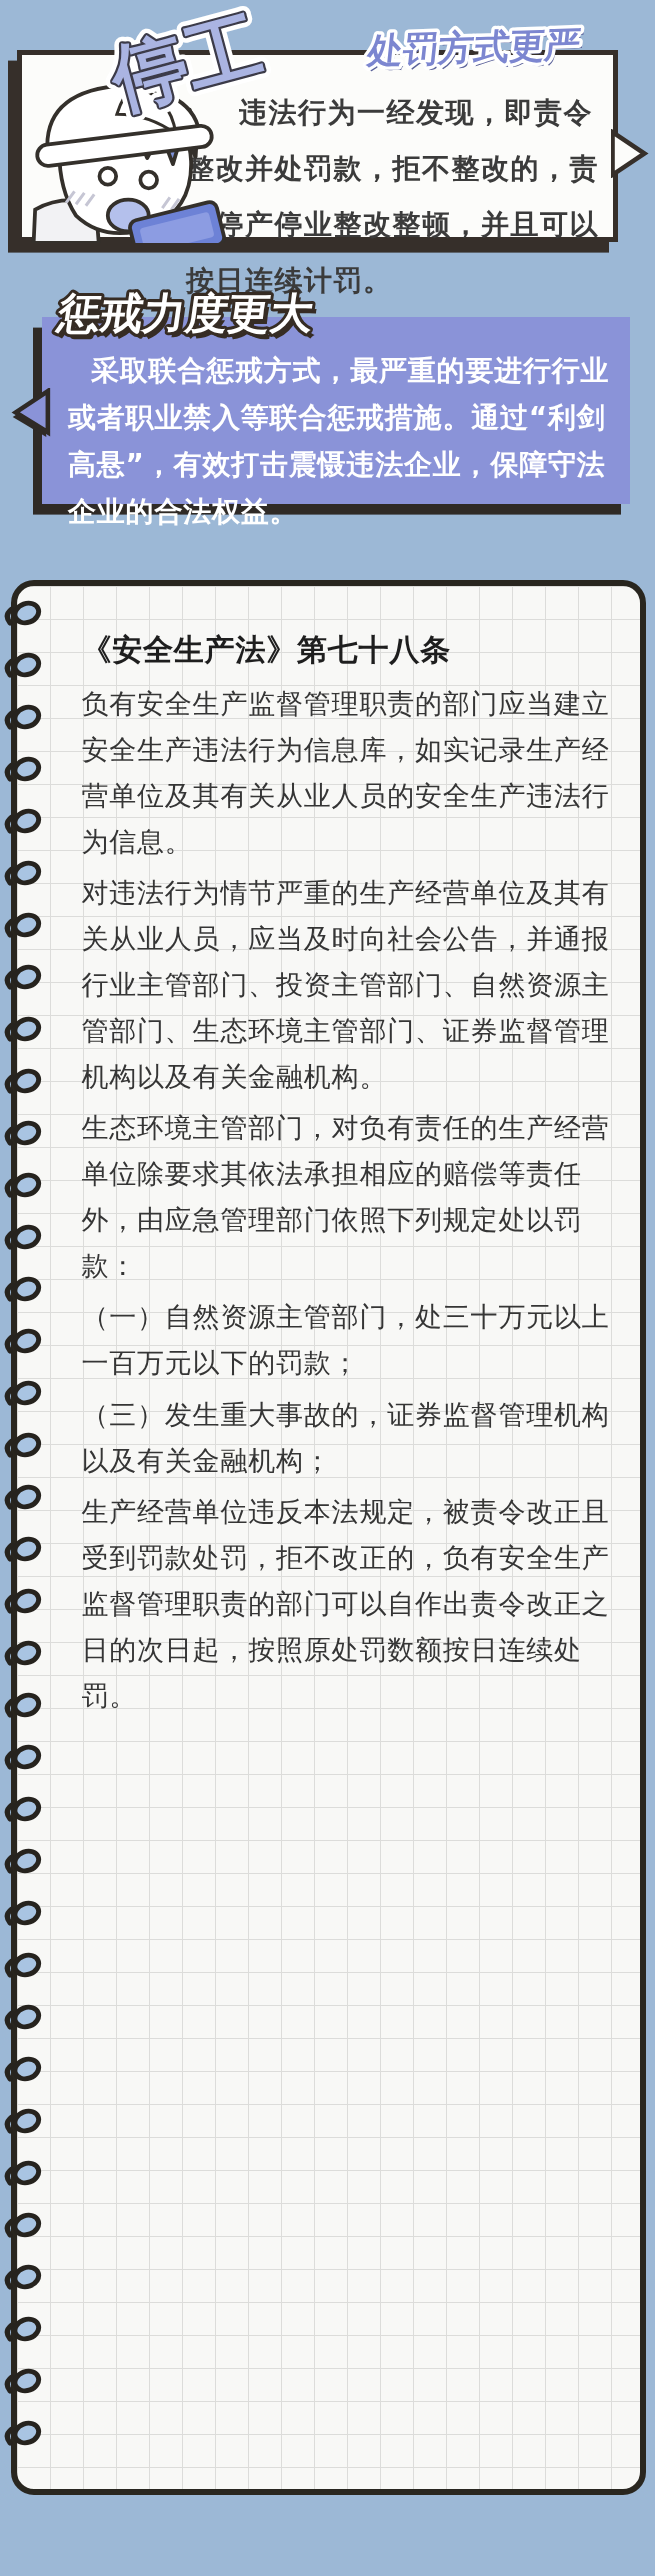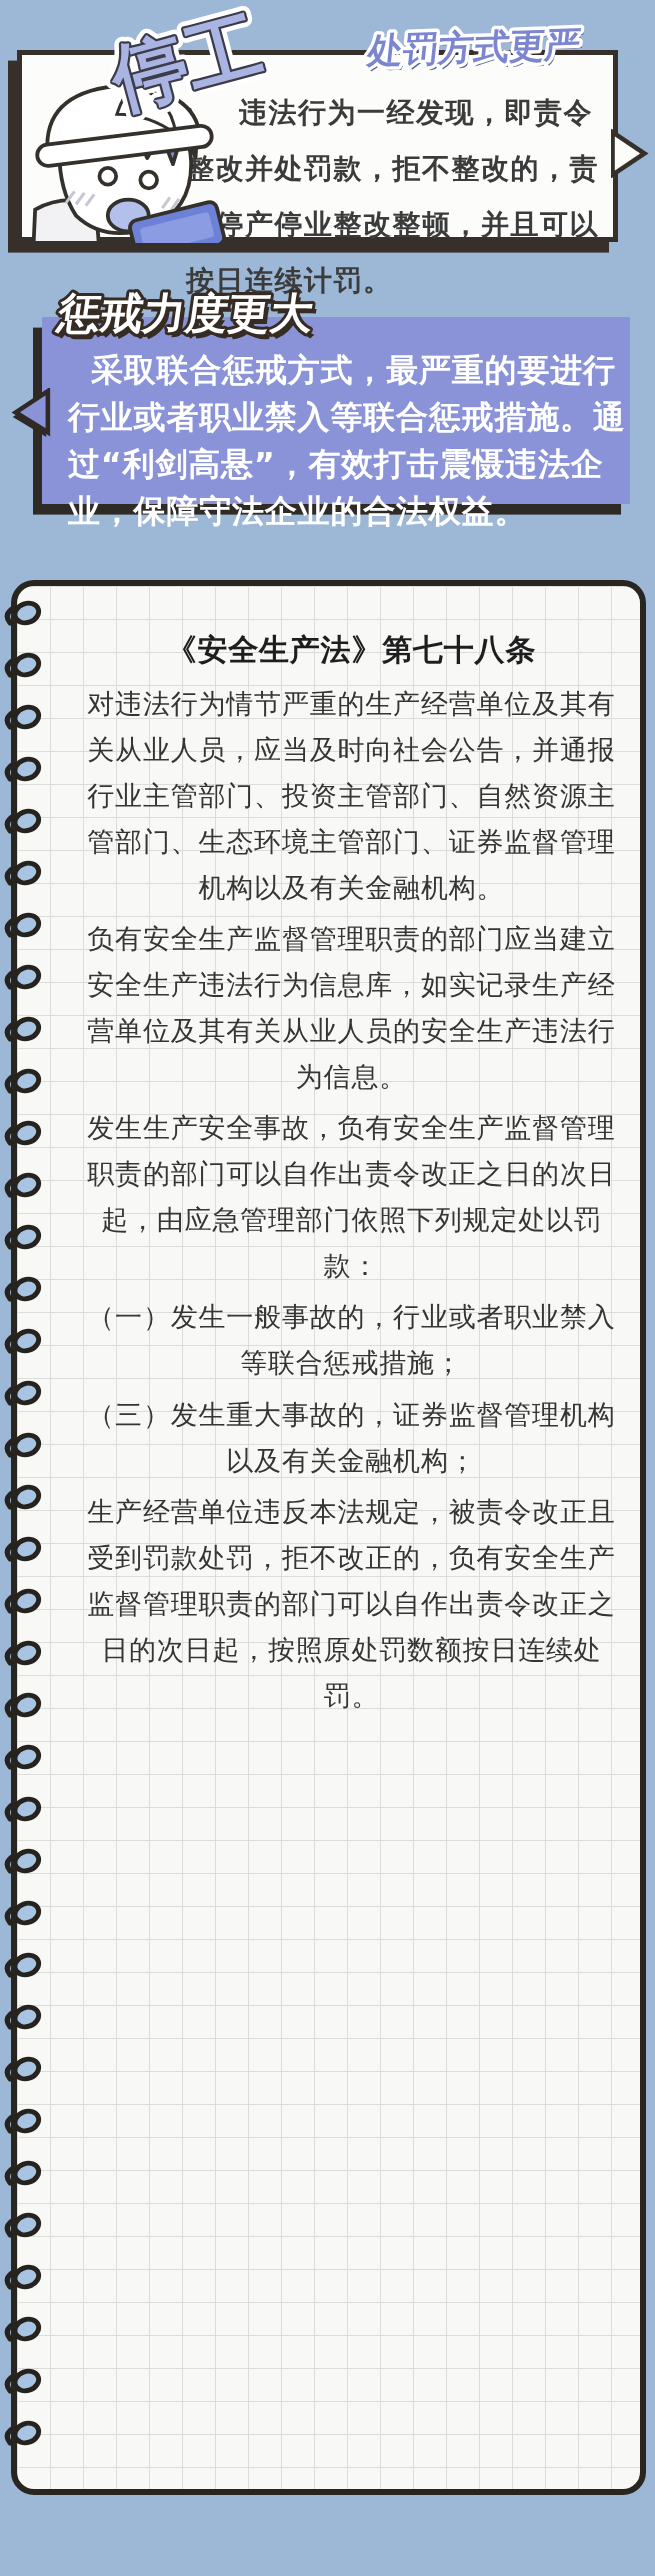--- a/index.html
+++ b/index.html
@@ -28,25 +28,25 @@
   .sanction-box{
     position:absolute;left:42px;top:317px;width:588px;height:187px;
     background:#8a93d8;
     box-shadow:-9px 10.6px 0 #2f2a26;
     z-index:1;
   }
   .sanction-tail{position:absolute;left:4.6px;top:388px;z-index:2;}
   .sanction-title-svg{position:absolute;left:44px;top:275px;z-index:5;overflow:visible;}
   .sanction-text{
     position:absolute;left:68px;top:347px;width:563px;z-index:3;
-    font-size:32px;line-height:47px;font-weight:600;color:#ffffff;
+    font-size:28px;line-height:47px;font-weight:600;color:#ffffff;
     letter-spacing:0.8px;text-indent:23px;
   }
   
-  .notebook{position:absolute;left:11.4px;top:580px;width:635px;height:1915px;z-index:1;text-align:center;}
+  .notebook{position:absolute;left:11.4px;top:580px;width:635px;height:1915px;z-index:1;}
   .paper{
     position:absolute;left:0;top:0;right:0;bottom:0;
     background:#f8f8f6;
     background-image:
       linear-gradient(to right,#dcdcda 1.5px,transparent 1.5px),
       linear-gradient(to bottom,#dcdcda 1.5px,transparent 1.5px);
     background-size:33px 33px;
     border:6px solid #29261f;border-radius:23px;
   }
   .rings{position:absolute;left:-7.6px;top:20px;z-index:4;}
@@ -275,23 +275,23 @@
       <ellipse cx="30" cy="17" rx="16" ry="12.5" fill="#a9c4e2" stroke="#26231e" stroke-width="6.5" transform="rotate(-20 30 17)"></ellipse>
     </svg>
       <svg class="ring" width="41" height="26" viewBox="0 0 54 34">
       <path d="M8 30 Q0 20 10 12" stroke="#26231e" stroke-width="7" fill="none" stroke-linecap="round"></path>
       <ellipse cx="30" cy="17" rx="16" ry="12.5" fill="#a9c4e2" stroke="#26231e" stroke-width="6.5" transform="rotate(-20 30 17)"></ellipse>
     </svg>
     </div>
 
   <div class="nb-content">
     <div class="nb-h first">《安全生产法》第七十八条</div>
+    <p class="nb-p">负有安全生产监督管理职责的部门应当建立安全生产违法行为信息库，如实记录生产经营单位及其有关从业人员的安全生产违法行为信息。</p>
     <p class="nb-p">对违法行为情节严重的生产经营单位及其有关从业人员，应当及时向社会公告，并通报行业主管部门、投资主管部门、自然资源主管部门、生态环境主管部门、证券监督管理机构以及有关金融机构。</p>
-    <p class="nb-p">负有安全生产监督管理职责的部门应当建立安全生产违法行为信息库，如实记录生产经营单位及其有关从业人员的安全生产违法行为信息。</p>
-
-    <p class="nb-p">发生生产安全事故，负有安全生产监督管理职责的部门可以自作出责令改正之日的次日起，由应急管理部门依照下列规定处以罚款：</p>
-    <p class="nb-p">（一）发生一般事故的，行业或者职业禁入等联合惩戒措施；</p>
+
+    <p class="nb-p">生态环境主管部门，对负有责任的生产经营单位除要求其依法承担相应的赔偿等责任外，由应急管理部门依照下列规定处以罚款：</p>
+    <p class="nb-p">（一）自然资源主管部门，处三十万元以上一百万元以下的罚款；</p>
     <p class="nb-p">（三）发生重大事故的，证券监督管理机构以及有关金融机构；</p>
 
     <p class="nb-p">生产经营单位违反本法规定，被责令改正且受到罚款处罚，拒不改正的，负有安全生产监督管理职责的部门可以自作出责令改正之日的次日起，按照原处罚数额按日连续处罚。</p>
   </div>
 </div>
 
 
 </body></html>

